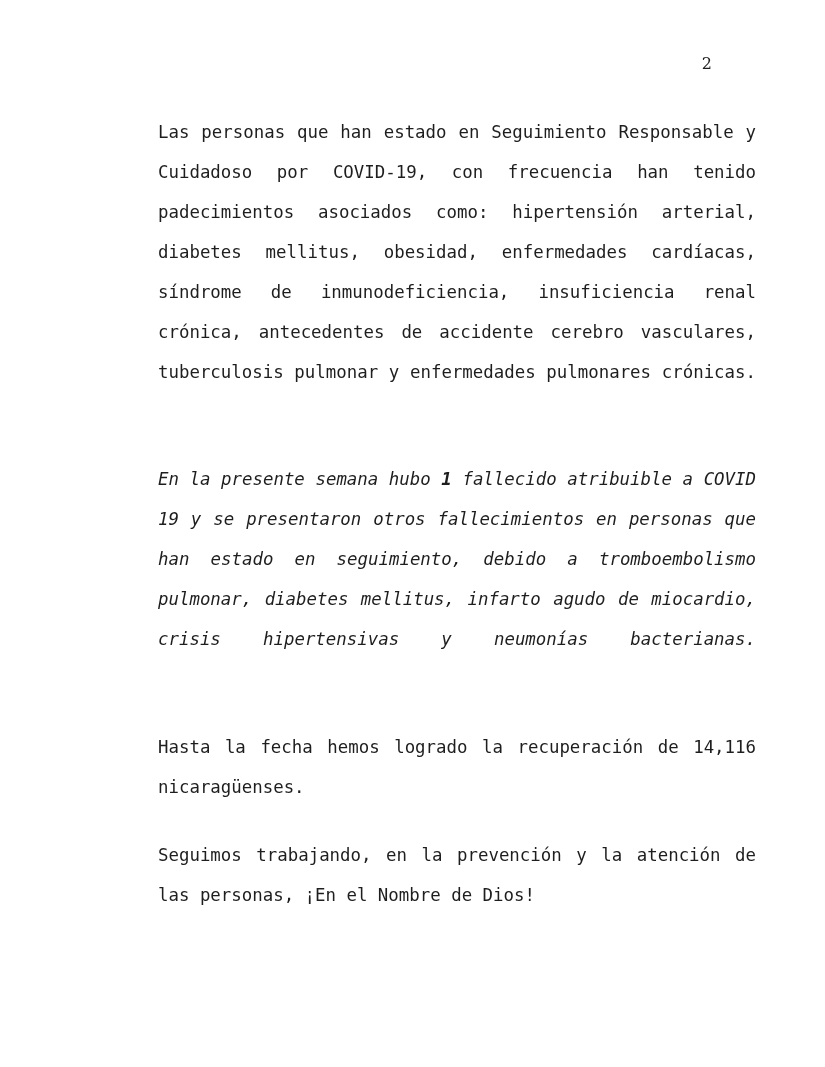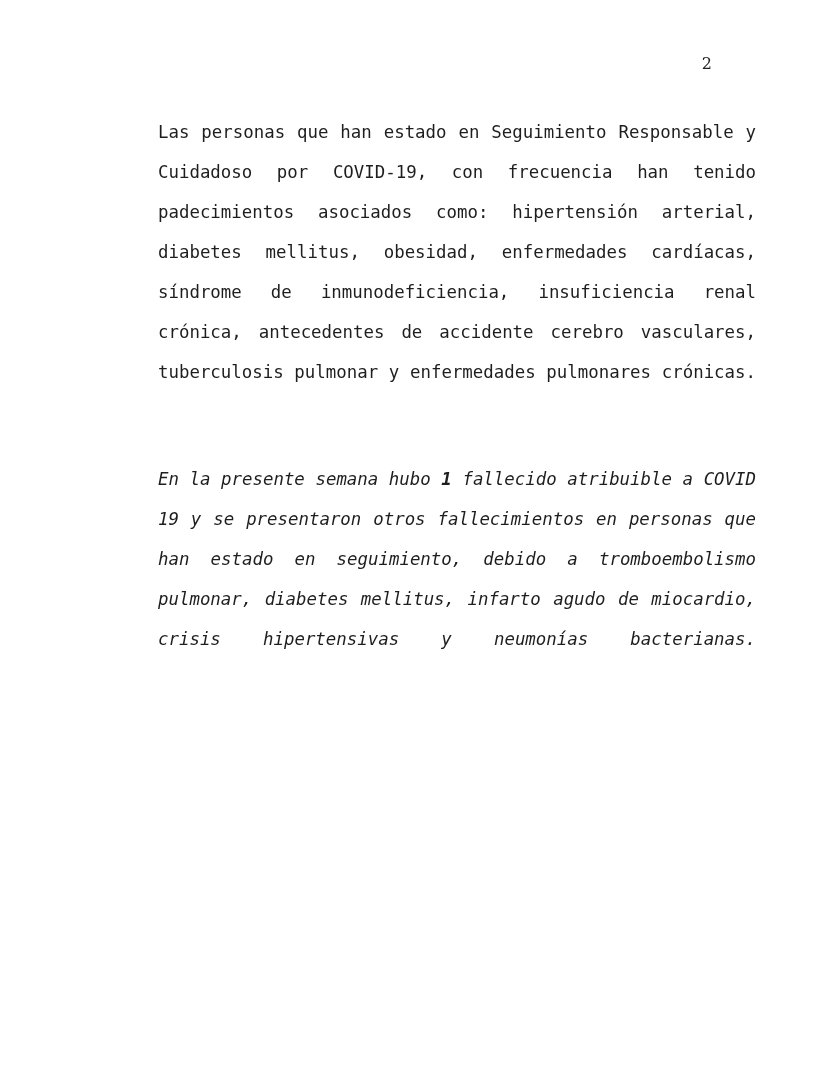--- a/index.html
+++ b/index.html
@@ -87,17 +87,19 @@
 <div class="page">
 
   <div class="page-number">2</div>
 
   <div class="body-text">
 
     <p class="para" id="para-1">Las personas que han estado en Seguimiento Responsable y Cuidadoso por COVID-19, con frecuencia han tenido padecimientos asociados como: hipertensión arterial, diabetes mellitus, obesidad, enfermedades cardíacas, síndrome de inmunodeficiencia, insuficiencia renal crónica, antecedentes de accidente cerebro vasculares, tuberculosis pulmonar y enfermedades pulmonares crónicas.</p>
 
     <p class="para" id="para-2"><span>En la presente semana hubo </span><b class="emph">1</b><span> fallecido atribuible a COVID 19 y se presentaron otros fallecimientos en personas que han estado en seguimiento, debido a tromboembolismo pulmonar, diabetes mellitus, infarto agudo de miocardio, crisis hipertensivas y neumonías bacterianas.</span></p>
 
+    <p class="para no-stretch" id="para-3">Hasta la fecha hemos logrado la recuperación de 14,116 nicaragüenses.</p>
 
+    <p class="para no-stretch" id="para-4">Seguimos trabajando, en la prevención y la atención de las personas, ¡En el Nombre de Dios!</p>
 
   </div>
 
 </div>
 
 </body></html>

